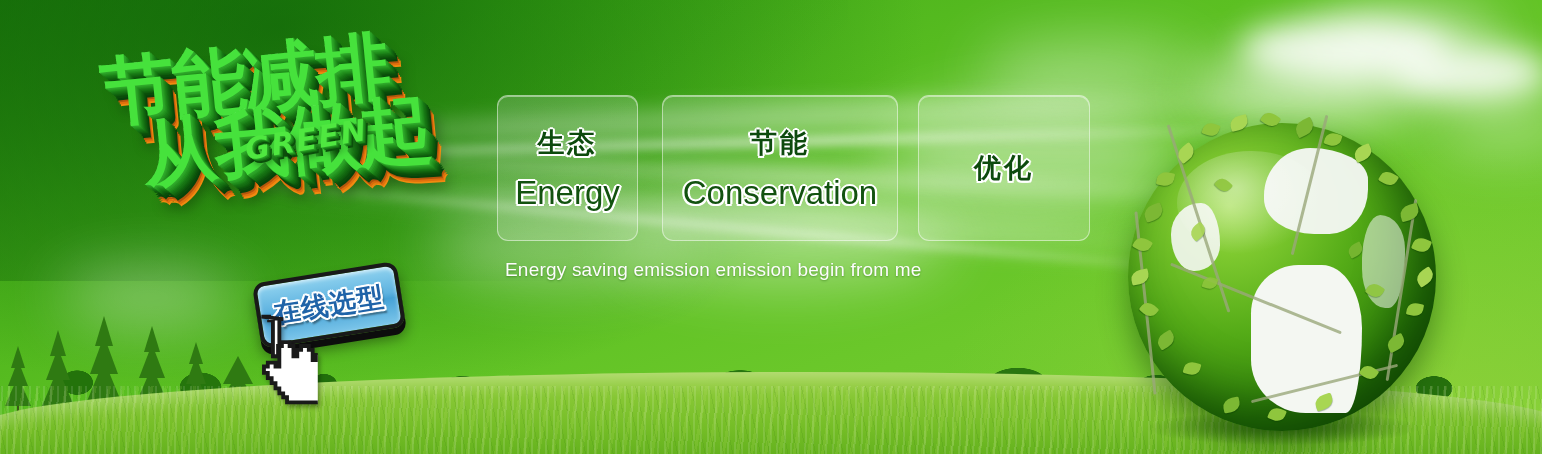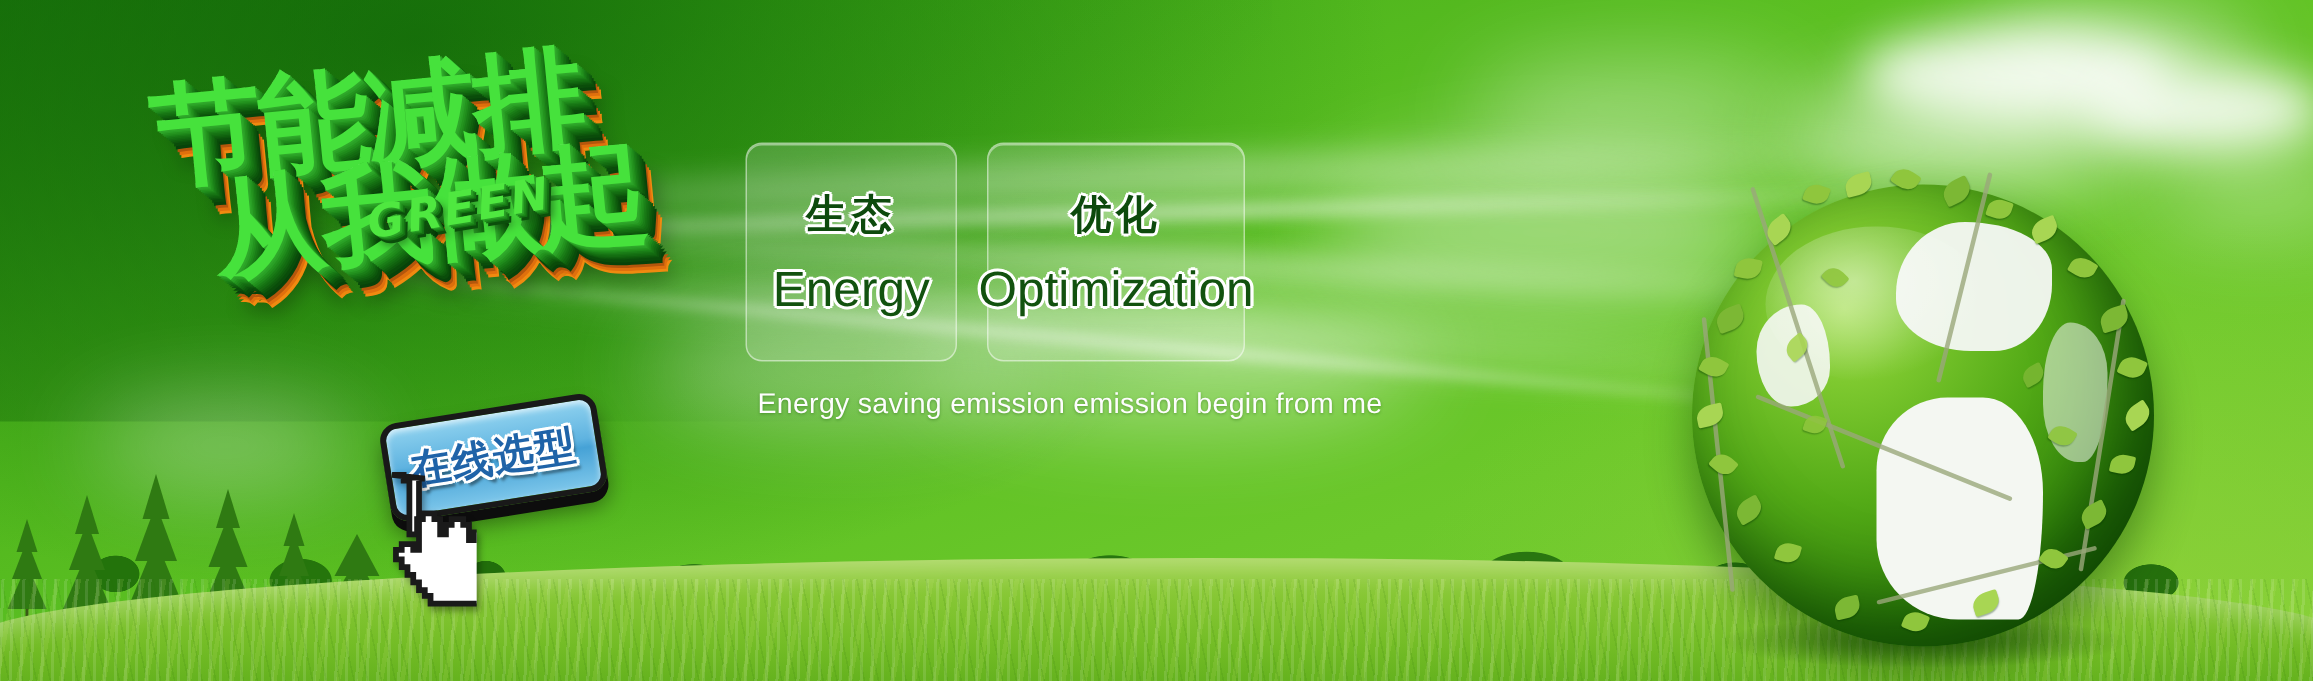--- a/index.html
+++ b/index.html
@@ -370,21 +370,24 @@
     <svg class="hand-cursor" viewBox="0 0 64 74" aria-hidden="true">
       <path d="M20 4 h6 v3 h3 v28 h4 v-8 h3 v-3 h6 v3 h3 v8 h3 v-5 h3 v-3 h6 v3 h3 v8 h3 v-4 h3 v-3 h6 v3 h3 v22 h-3 v6 h-3 v5 h-3 v4 h-26 v-4 h-3 v-3 h-3 v-4 h-3 v-4 h-3 v-4 h-3 v-4 h-3 v-5 h3 v-3 h6 v3 h3 v-37 h3 z" fill="#ffffff" stroke="#1a1a1a" stroke-width="3" stroke-linejoin="miter"></path>
     </svg>
   </div>
 
   <div class="cards">
     <div class="card c1">
       <span class="cn">生态</span>
       <span class="en">Energy</span>
     </div>
+    <div class="card c2">
+      <span class="cn">节能</span>
+      <span class="en">Conservation</span>
+    </div>
     <div class="card c3">
       <span class="cn">优化</span>
-      <span class="en">Optimization</span>
     </div>
   </div>
 
   <div class="subtitle">Energy saving emission emission begin from me</div>
 
 </div>
 
 </body></html>

